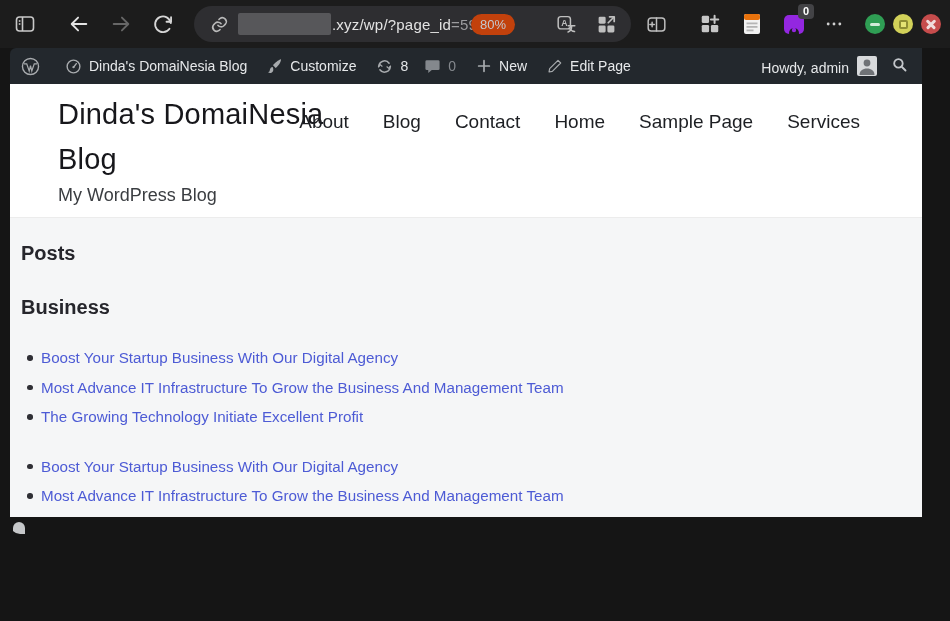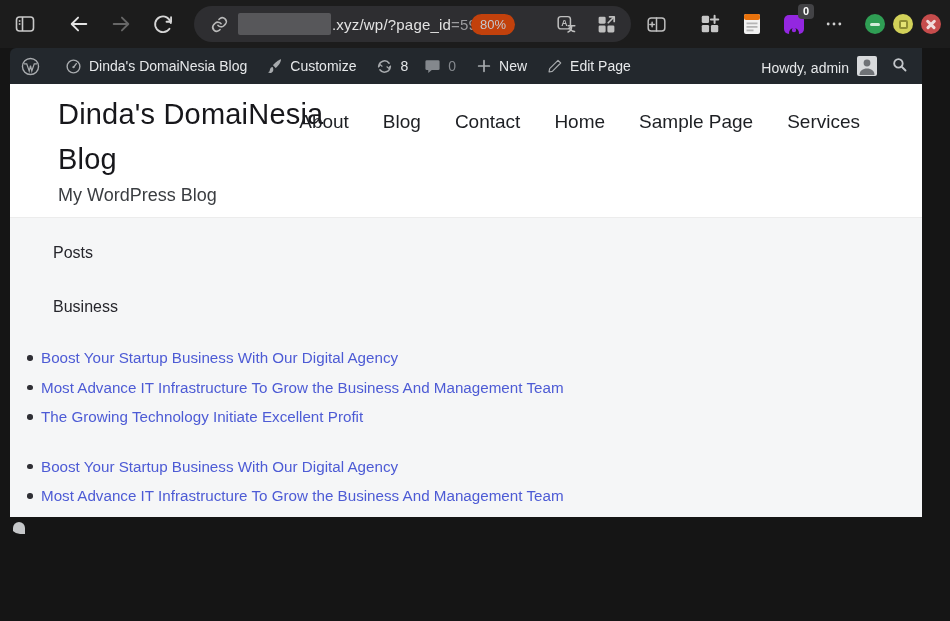--- a/index.html
+++ b/index.html
@@ -117,21 +117,21 @@
     font-size: 19px; color: #1d1f23;
   }
   .site-nav a { color: inherit; text-decoration: none; }
 
   
   .content {
     flex: 1; background: #f5f6f7;
     padding: 25px 20px 0 11px;
     border-top: 1px solid #ececec;
   }
-  .content h2 { font-size: 16px; line-height: 20px; color: #26262c; font-weight: normal; margin-left: 32px; }
+  .content h2 { font-size: 20px; line-height: 20px; color: #26262c; font-weight: bold; }
   .h-posts { margin-bottom: 34px; }
   .h-section { }
   .post-list { list-style: none; margin-top: 32px; }
   .post-list li {
     position: relative; padding-left: 20px;
     margin-bottom: 12px; line-height: 17.5px;
   }
   .post-list li::before {
     content: ""; position: absolute; left: 6px; top: 6px;
     width: 5.5px; height: 5.5px; border-radius: 50%; background: #2f2f35;

